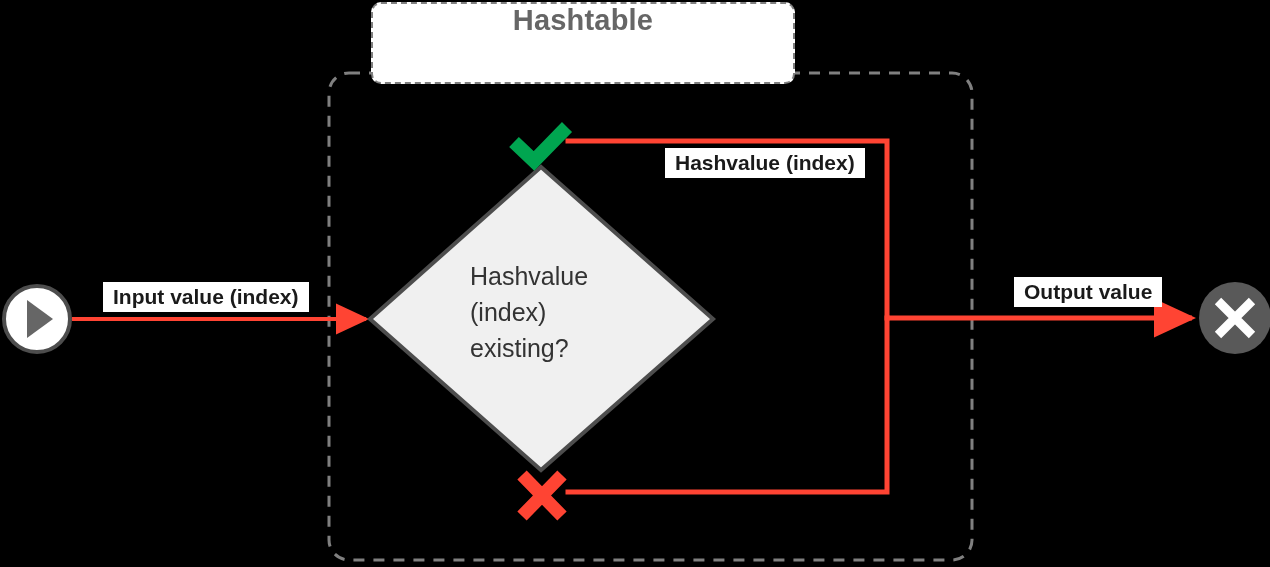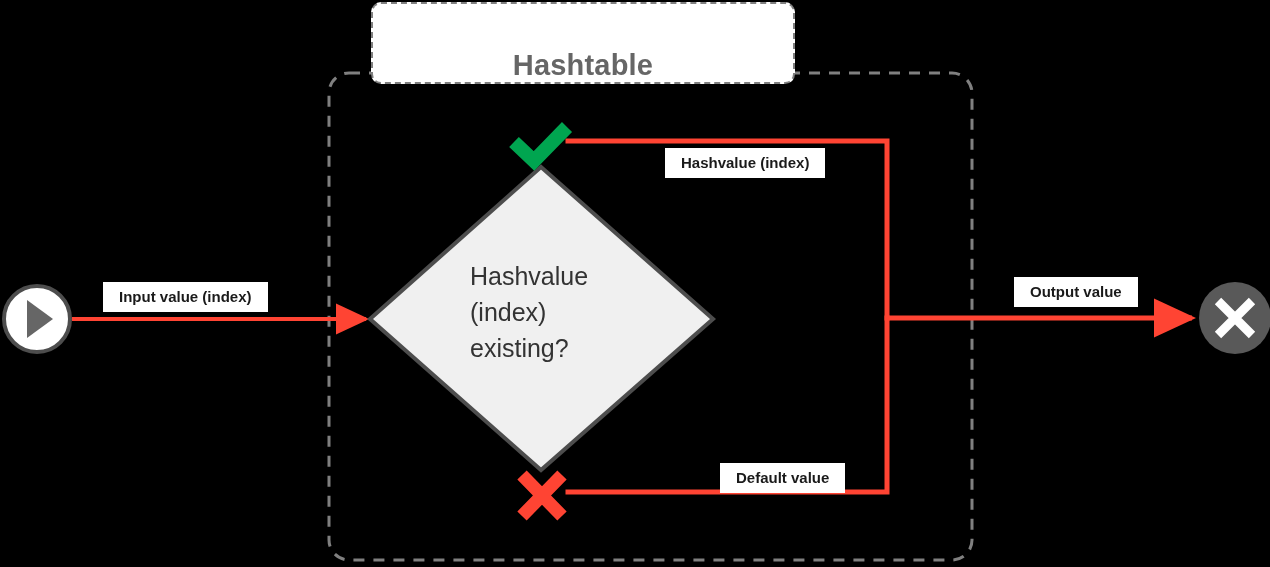--- a/index.html
+++ b/index.html
@@ -30,21 +30,21 @@
     position: absolute;
     left: 371px;
     top: 2px;
     width: 424px;
     height: 82px;
     background: #ffffff;
     border: 2px dashed #808080;
     border-radius: 10px;
     box-sizing: border-box;
     display: flex;
-    align-items: flex-end;
+    align-items: flex-start;
     justify-content: center;
     z-index: 6;
   }
   .group-title-text {
     font-size: 29px;
     font-weight: bold;
     color: #666666;
     letter-spacing: 0.2px;
   }
   
@@ -60,24 +60,24 @@
     color: #333333;
     text-align: left;
     white-space: pre-line;
     pointer-events: none;
   }
   
   .edge-label {
     position: absolute;
     background: #ffffff;
     color: #1a1a1a;
-    font-size: 15px;
+    font-size: 21px;
     font-weight: bold;
     line-height: 28px;
-    padding: 1px 16px;
+    padding: 1px 10px;
     white-space: nowrap;
     z-index: 7;
   }
   #label-input      { left: 103px;  top: 282px; }
   #label-hashvalue  { left: 665px; top: 148px; }
   #label-default    { left: 720px; top: 463px; }
   #label-output     { left: 1014px;top: 277px; }
 </style>
 </head>
 <body>
@@ -123,17 +123,16 @@
   </div>
 
   <div class="diamond-text">Hashvalue
 (index)
 existing?</div>
 
   <div class="edge-label" id="label-input">Input value (index)</div>
 
   <div class="edge-label" id="label-hashvalue">Hashvalue (index)</div>
 
-  <div class="edge-label" id="label-default">Default value</div>
 
   <div class="edge-label" id="label-output">Output value</div>
 
 </div>
 
 </body></html>

